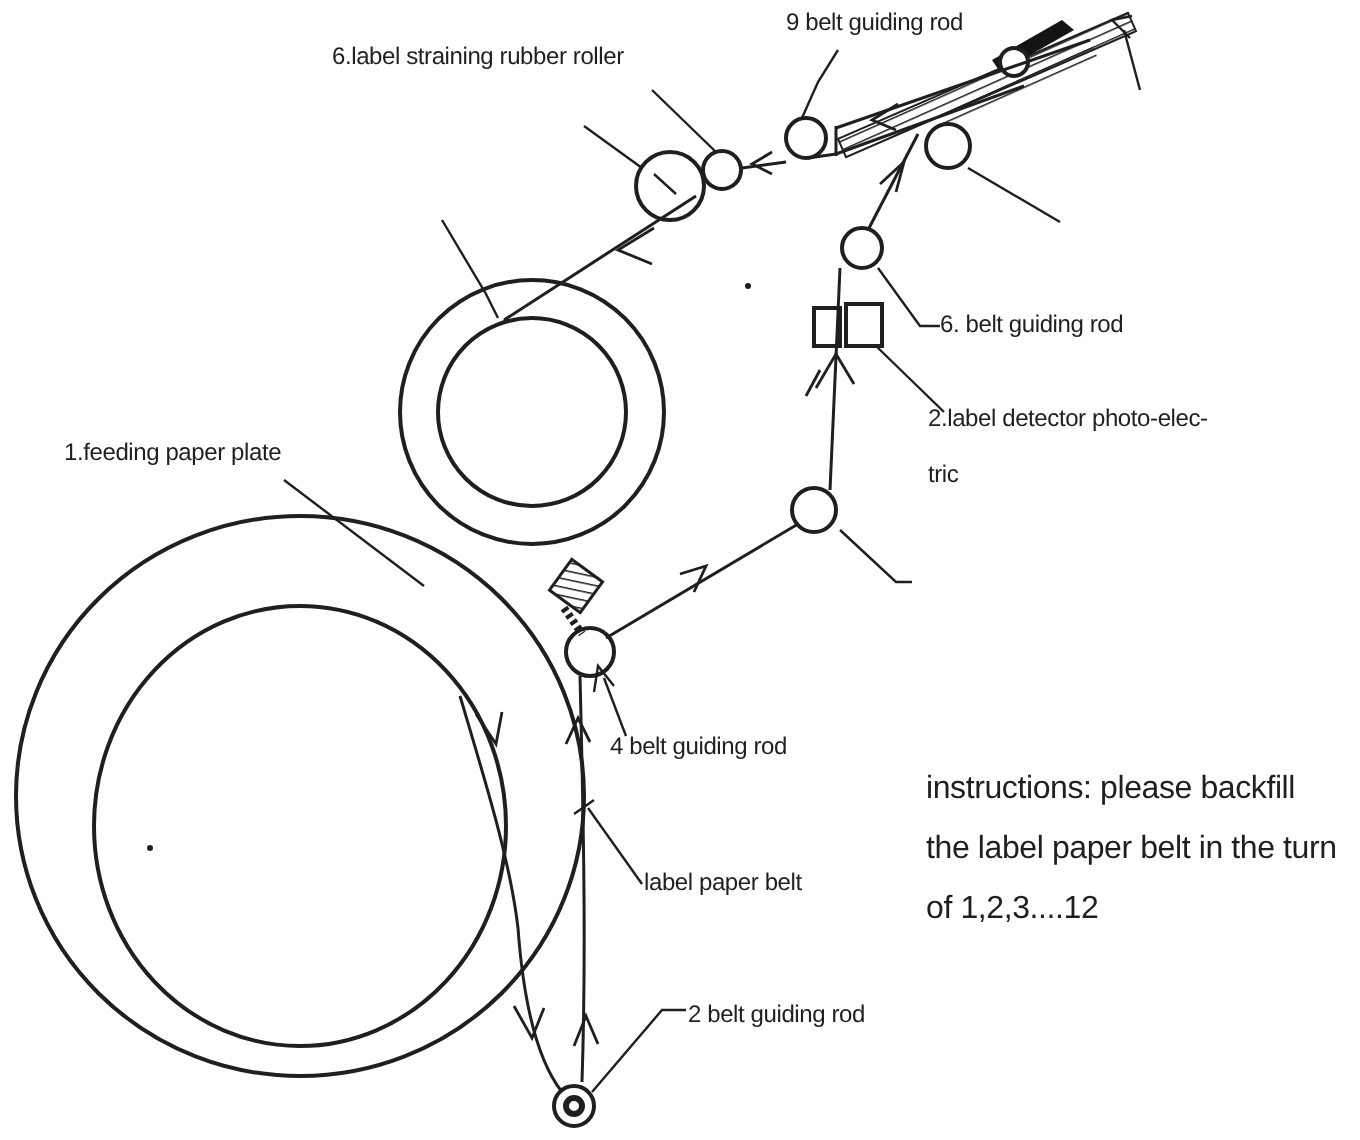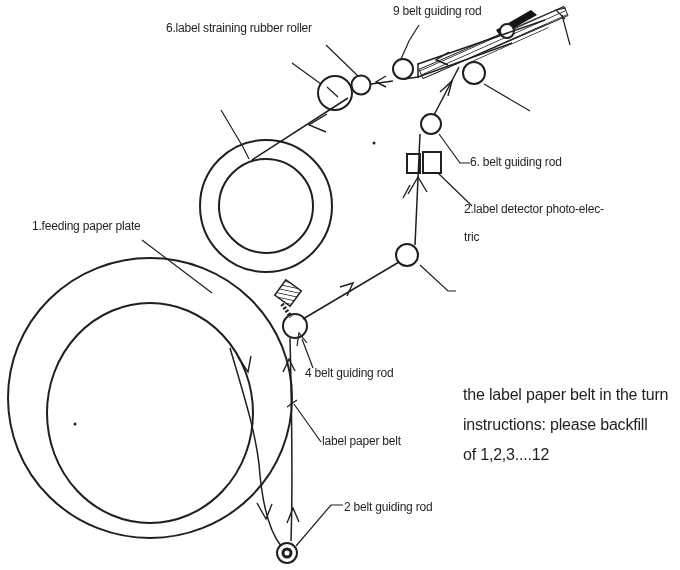--- a/index.html
+++ b/index.html
@@ -129,18 +129,18 @@
   <div class="lbl" style="left:344px;top:497px">2 belt guiding rod</div>
   <div class="lbl" style="left:305px;top:363px">4 belt guiding rod</div>
   <div class="lbl" style="left:464px;top:199px">2.label detector photo-elec-</div>
   <div class="lbl" style="left:464px;top:227px">tric</div>
   <div class="lbl" style="left:470px;top:152px">6. belt guiding rod</div>
   <div class="lbl" style="left:393px;top:1px">9 belt guiding rod</div>
   <div class="lbl" style="left:166px;top:18px">6.label straining rubber roller</div>
   <div class="lbl" style="left:322px;top:431px">label paper belt</div>
 
   <div class="instr">
+    <div>instructions: please backfill</div>
     <div>the label paper belt in the turn</div>
-    <div>instructions: please backfill</div>
     <div>of 1,2,3....12</div>
   </div>
 
 </div>
 
 </body></html>

